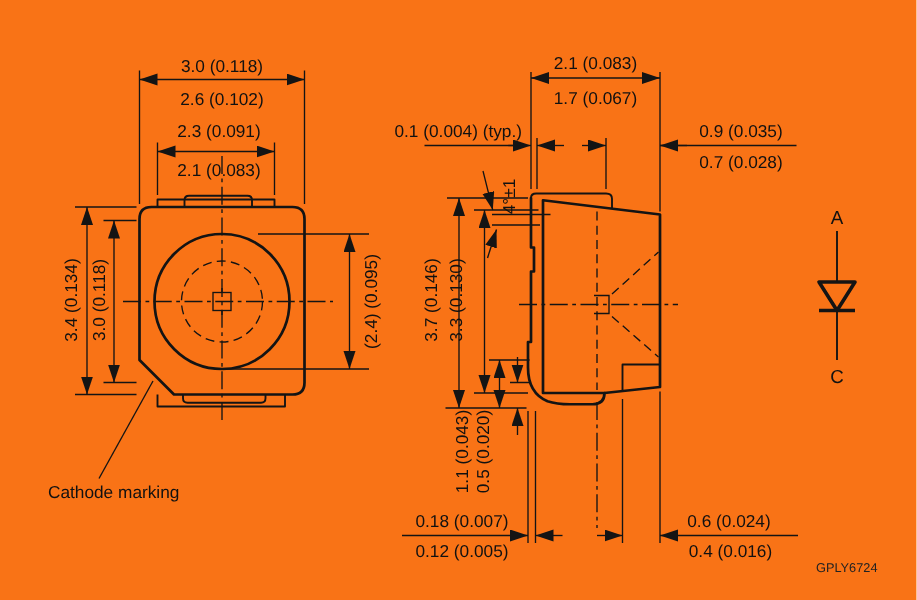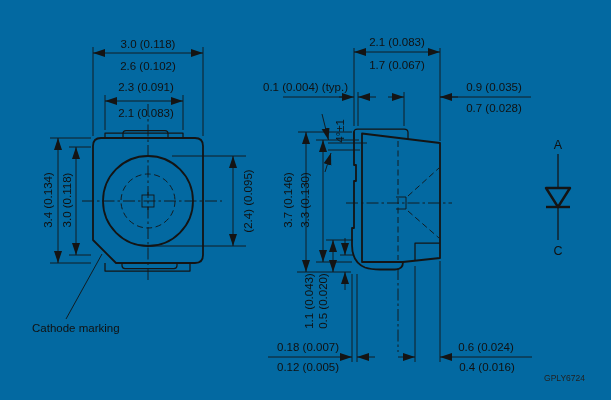--- a/index.html
+++ b/index.html
@@ -1,16 +1,16 @@
 <!DOCTYPE html>
 <html><head>
 <meta charset="utf-8">
 <style>
   html,body{margin:0;padding:0;background:#fff;}
-  #stage{position:relative;width:611px;height:400px;background:#0369a1;overflow:hidden;
+  #stage{position:relative;width:611px;height:400px;background:#f97316;overflow:hidden;
          font-family:"Liberation Sans",sans-serif;}
   svg text{fill:#111;font-family:"Liberation Sans",sans-serif;font-size:11.5px;}
   svg text.sym{font-size:12.5px;}
   svg text.small{font-size:8.5px;fill:#222;}
   .thick{stroke:#141414;stroke-width:1.8;fill:none;stroke-linejoin:round;stroke-linecap:round;}
   .med{stroke:#141414;stroke-width:1.25;fill:none;stroke-linejoin:round;}
   .thin{stroke:#141414;stroke-width:0.9;fill:none;}
   .dash{stroke-dasharray:6 3.5;}
   .dashdot{stroke-dasharray:12 3 2.5 3;}
   .heavy{stroke:#141414;stroke-width:2.4;fill:none;stroke-linejoin:round;}

